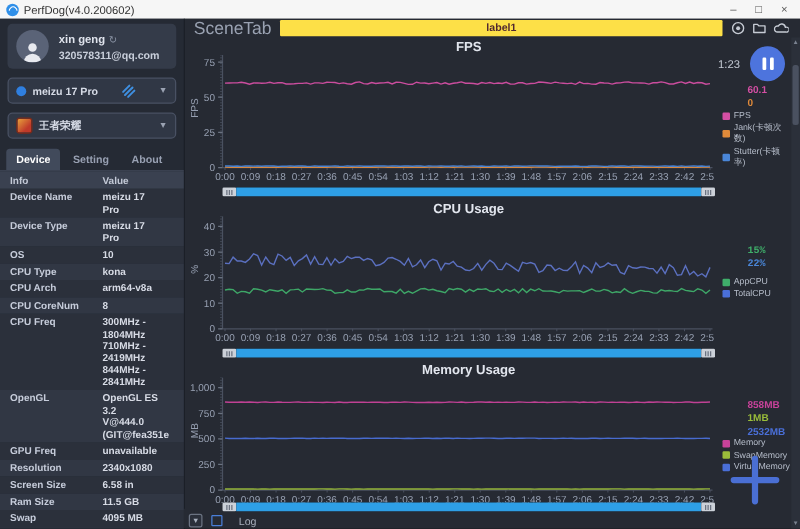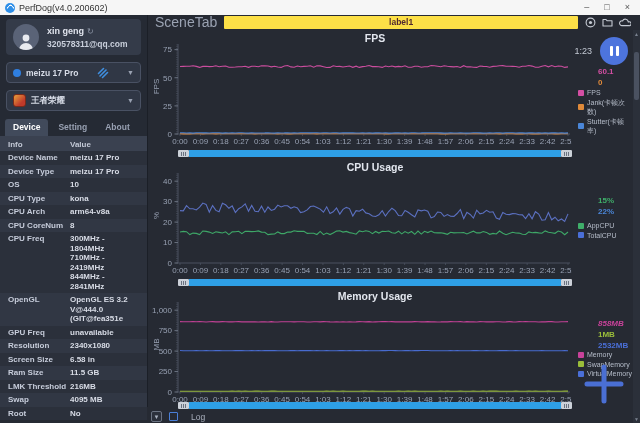--- a/index.html
+++ b/index.html
@@ -31,21 +31,21 @@
            border:1px solid #7a2a1a;flex:0 0 auto;box-sizing:border-box;}
   .caret{margin-left:auto;color:#9aa2b2;font-size:7px;}
   .conn-icon{margin-left:auto;}
 
   .tabs{margin-top:8px;display:flex;gap:2px;padding:0 5px;border-bottom:1px solid #3a4150;}
   .tab{padding:3px 8px 4px;font-size:8.5px;font-weight:bold;color:#98a0b2;border-radius:3px 3px 0 0;cursor:default;}
   .tab.active{background:#414a5b;color:#ffffff;}
 
   .info-table{font-size:8px;font-weight:bold;}
   .info-header{display:flex;background:#3a4150;color:#c3c9d6;padding:2.5px 0;}
-  .col-label{width:70px;padding-left:8px;box-sizing:border-box;flex:0 0 auto;}
+  .col-label{width:82px;padding-left:8px;box-sizing:border-box;flex:0 0 auto;}
   .col-value{flex:1;padding-right:18px;}
   .info-row{display:flex;padding:2px 0;line-height:9.5px;}
   .info-row:nth-child(odd){background:#2b303b;}
   .info-row:nth-child(even){background:#313744;}
   .info-row .col-label{color:#c6ccda;}
   .info-row .col-value{color:#d8dce6;white-space:pre-line;}
 
   
   #chartarea{position:absolute;left:148px;top:15px;right:0;bottom:0;background:#262a33;}
   .scene-row{position:absolute;left:0;top:0;right:0;height:15px;display:flex;align-items:center;}
@@ -189,24 +189,20 @@
             <span class="col-label">Resolution</span>
             <span class="col-value">2340x1080</span>
           </div>
           <div class="info-row">
             <span class="col-label">Screen Size</span>
             <span class="col-value">6.58 in</span>
           </div>
           <div class="info-row">
             <span class="col-label">Ram Size</span>
             <span class="col-value">11.5 GB</span>
-          </div>
-          <div class="info-row">
-            <span class="col-label">LMK Threshold</span>
-            <span class="col-value">216MB</span>
           </div>
           <div class="info-row">
             <span class="col-label">Swap</span>
             <span class="col-value">4095 MB</span>
           </div>
           <div class="info-row">
             <span class="col-label">Root</span>
             <span class="col-value">No</span>
           </div>
         </div>
@@ -461,21 +457,21 @@
             <text x="354.7368421052632" y="100" text-anchor="middle" font-size="8" fill="#97a0b2" font-family="Liberation Sans, sans-serif">2:24</text>
             <line x1="375.1578947368421" y1="90" x2="375.1578947368421" y2="92" stroke="#4a5160" stroke-width="0.8"></line>
             <text x="375.1578947368421" y="100" text-anchor="middle" font-size="8" fill="#97a0b2" font-family="Liberation Sans, sans-serif">2:33</text>
             <line x1="395.57894736842104" y1="90" x2="395.57894736842104" y2="92" stroke="#4a5160" stroke-width="0.8"></line>
             <text x="395.57894736842104" y="100" text-anchor="middle" font-size="8" fill="#97a0b2" font-family="Liberation Sans, sans-serif">2:42</text>
             <line x1="416" y1="90" x2="416" y2="92" stroke="#4a5160" stroke-width="0.8"></line>
             <text x="416" y="100" text-anchor="middle" font-size="8" fill="#97a0b2" font-family="Liberation Sans, sans-serif">2:51</text>
             <polyline points="28.0,37.6 31.3,37.9 34.5,32.7 37.8,35.8 41.0,35.8 44.3,36.9 47.6,34.2 50.8,30.1 54.1,31.4 57.3,39.1 60.6,32.6 63.9,37.4 67.1,38.7 70.4,30.3 73.6,31.8 76.9,35.3 80.2,32.9 83.4,39.4 86.7,35.7 89.9,33.9 93.2,30.9 96.5,38.3 99.7,32.4 103.0,38.3 106.3,38.7 109.5,33.2 112.8,39.2 116.0,34.0 119.3,37.4 122.6,36.2 125.8,32.1 129.1,33.9 132.3,32.8 135.6,32.7 138.9,35.3 142.1,33.8 145.4,34.9 148.6,39.6 151.9,38.8 155.2,36.9 158.4,33.5 161.7,33.0 164.9,34.4 168.2,36.1 171.5,39.2 174.7,33.8 178.0,40.5 181.2,38.8 184.5,35.0 187.8,41.1 191.0,36.4 194.3,34.4 197.5,35.6 200.8,43.0 204.1,37.6 207.3,38.2 210.6,36.2 213.8,39.9 217.1,40.7 220.4,43.0 223.6,43.5 226.9,41.8 230.2,37.7 233.4,43.1 236.7,38.5 239.9,35.2 243.2,37.6 246.5,42.5 249.7,42.7 253.0,37.5 256.2,39.3 259.5,41.7 262.8,44.0 266.0,36.9 269.3,37.9 272.5,37.0 275.8,38.3 279.1,44.9 282.3,43.6 285.6,39.0 288.8,39.4 292.1,43.4 295.4,41.6 298.6,43.3 301.9,43.4 305.1,40.5 308.4,36.5 311.7,45.7 314.9,39.4 318.2,41.5 321.4,45.1 324.7,37.2 328.0,40.9 331.2,40.0 334.5,37.3 337.7,39.2 341.0,38.8 344.3,45.0 347.5,46.3 350.8,39.6 354.1,41.2 357.3,41.6 360.6,40.6 363.8,40.7 367.1,41.8 370.4,41.9 373.6,45.5 376.9,40.7 380.1,45.8 383.4,38.7 386.7,41.1 389.9,47.2 393.2,46.7 396.4,39.5 399.7,46.8 403.0,44.2 406.2,47.8 409.5,46.0 412.7,48.5 416.0,40.9" fill="none" stroke="#5e74c8" stroke-width="1.1" opacity="0.95"></polyline>
             <polyline points="28.0,59.0 31.3,58.4 34.5,58.7 37.8,61.6 41.0,60.1 44.3,60.4 47.6,61.5 50.8,58.0 54.1,58.4 57.3,59.1 60.6,60.5 63.9,58.8 67.1,59.4 70.4,60.0 73.6,58.8 76.9,61.6 80.2,58.9 83.4,58.7 86.7,58.3 89.9,60.6 93.2,58.2 96.5,58.4 99.7,58.6 103.0,58.5 106.3,57.9 109.5,59.1 112.8,59.2 116.0,61.6 119.3,61.1 122.6,61.0 125.8,58.9 129.1,60.6 132.3,60.6 135.6,59.0 138.9,59.1 142.1,57.8 145.4,58.4 148.6,58.4 151.9,58.2 155.2,60.4 158.4,60.2 161.7,60.2 164.9,61.5 168.2,58.4 171.5,61.7 174.7,60.1 178.0,61.6 181.2,59.9 184.5,58.1 187.8,57.8 191.0,59.1 194.3,58.4 197.5,59.6 200.8,60.2 204.1,61.2 207.3,57.9 210.6,58.8 213.8,57.8 217.1,58.4 220.4,60.7 223.6,58.5 226.9,60.1 230.2,58.2 233.4,58.5 236.7,58.0 239.9,59.8 243.2,60.3 246.5,58.2 249.7,60.9 253.0,58.6 256.2,60.2 259.5,58.5 262.8,61.3 266.0,58.0 269.3,61.1 272.5,58.3 275.8,59.6 279.1,58.0 282.3,59.8 285.6,59.9 288.8,59.8 292.1,60.4 295.4,61.3 298.6,59.3 301.9,59.9 305.1,59.7 308.4,59.7 311.7,59.5 314.9,61.0 318.2,59.6 321.4,58.2 324.7,59.9 328.0,59.9 331.2,58.5 334.5,59.4 337.7,61.3 341.0,60.4 344.3,61.0 347.5,58.0 350.8,60.3 354.1,61.7 357.3,60.4 360.6,59.3 363.8,60.0 367.1,60.1 370.4,61.3 373.6,61.5 376.9,58.9 380.1,59.8 383.4,59.4 386.7,59.9 389.9,60.2 393.2,57.9 396.4,59.3 399.7,59.8 403.0,60.3 406.2,58.0 409.5,59.0 412.7,61.7 416.0,59.0" fill="none" stroke="#3fae6a" stroke-width="1.1" opacity="0.95"></polyline>
           </svg>
-          <div class="value-stack" style="top: 34px;">
+          <div class="value-stack" style="top: 34px; font-family: Liberation Mono, monospace;">
             <div style="color: rgb(63, 174, 106);">15%</div>
             <div style="color: rgb(74, 134, 216);">22%</div>
           </div>
           <div class="legend" style="top: 60px;">
             <div class="legend-item">
               <span class="sw" style="background: rgb(63, 174, 106);"></span>
               <span>AppCPU</span>
             </div>
             <div class="legend-item">
               <span class="sw" style="background: rgb(74, 111, 216);"></span>
@@ -591,21 +587,21 @@
             <text x="375.1578947368421" y="100" text-anchor="middle" font-size="8" fill="#97a0b2" font-family="Liberation Sans, sans-serif">2:33</text>
             <line x1="395.57894736842104" y1="90" x2="395.57894736842104" y2="92" stroke="#4a5160" stroke-width="0.8"></line>
             <text x="395.57894736842104" y="100" text-anchor="middle" font-size="8" fill="#97a0b2" font-family="Liberation Sans, sans-serif">2:42</text>
             <line x1="416" y1="90" x2="416" y2="92" stroke="#4a5160" stroke-width="0.8"></line>
             <text x="416" y="100" text-anchor="middle" font-size="8" fill="#97a0b2" font-family="Liberation Sans, sans-serif">2:51</text>
             <polyline points="28.0,19.6 31.3,19.8 34.5,19.7 37.8,19.8 41.0,19.6 44.3,19.8 47.6,19.6 50.8,19.8 54.1,20.0 57.3,19.7 60.6,19.6 63.9,19.9 67.1,19.9 70.4,19.6 73.6,19.8 76.9,19.9 80.2,19.9 83.4,19.7 86.7,19.6 89.9,19.9 93.2,19.9 96.5,19.8 99.7,19.9 103.0,19.9 106.3,20.0 109.5,19.8 112.8,19.9 116.0,20.0 119.3,19.6 122.6,20.0 125.8,20.0 129.1,19.7 132.3,19.8 135.6,19.8 138.9,19.7 142.1,19.9 145.4,19.7 148.6,19.8 151.9,19.8 155.2,20.0 158.4,20.0 161.7,19.7 164.9,19.8 168.2,19.9 171.5,19.6 174.7,19.7 178.0,19.9 181.2,20.0 184.5,19.9 187.8,20.0 191.0,19.8 194.3,20.0 197.5,19.8 200.8,20.0 204.1,19.9 207.3,19.6 210.6,19.7 213.8,19.9 217.1,19.6 220.4,20.0 223.6,19.9 226.9,19.8 230.2,19.6 233.4,19.6 236.7,19.8 239.9,19.6 243.2,19.9 246.5,19.8 249.7,19.9 253.0,19.7 256.2,19.9 259.5,19.9 262.8,19.6 266.0,19.7 269.3,19.9 272.5,19.9 275.8,19.6 279.1,19.9 282.3,19.7 285.6,20.0 288.8,19.9 292.1,19.7 295.4,19.9 298.6,19.6 301.9,19.7 305.1,19.7 308.4,19.6 311.7,20.0 314.9,19.6 318.2,19.9 321.4,19.8 324.7,20.0 328.0,19.6 331.2,19.7 334.5,19.9 337.7,19.8 341.0,19.9 344.3,19.7 347.5,19.8 350.8,20.0 354.1,19.9 357.3,19.6 360.6,19.9 363.8,20.0 367.1,19.6 370.4,19.8 373.6,19.6 376.9,19.7 380.1,19.8 383.4,19.7 386.7,20.0 389.9,19.9 393.2,19.9 396.4,19.6 399.7,19.6 403.0,20.0 406.2,20.0 409.5,19.8 412.7,19.8 416.0,19.6" fill="none" stroke="#c8429a" stroke-width="1.1" opacity="0.95"></polyline>
             <polyline points="28.0,48.5 31.3,48.8 34.5,48.7 37.8,48.8 41.0,48.8 44.3,48.6 47.6,48.8 50.8,48.8 54.1,48.6 57.3,48.8 60.6,48.8 63.9,48.6 67.1,48.5 70.4,48.8 73.6,48.7 76.9,48.8 80.2,48.7 83.4,48.6 86.7,48.6 89.9,48.5 93.2,48.8 96.5,48.8 99.7,48.5 103.0,48.7 106.3,48.6 109.5,48.7 112.8,48.6 116.0,48.6 119.3,48.6 122.6,48.5 125.8,48.8 129.1,48.7 132.3,48.8 135.6,48.8 138.9,48.6 142.1,48.6 145.4,48.7 148.6,48.5 151.9,48.6 155.2,48.6 158.4,48.5 161.7,48.7 164.9,48.6 168.2,48.7 171.5,48.8 174.7,48.6 178.0,48.8 181.2,48.7 184.5,48.7 187.8,48.6 191.0,48.6 194.3,48.8 197.5,48.6 200.8,48.8 204.1,48.5 207.3,48.6 210.6,48.8 213.8,48.5 217.1,48.7 220.4,48.7 223.6,48.8 226.9,48.7 230.2,48.5 233.4,48.6 236.7,48.5 239.9,48.5 243.2,48.6 246.5,48.8 249.7,48.8 253.0,48.6 256.2,48.6 259.5,48.7 262.8,48.6 266.0,48.6 269.3,48.5 272.5,48.5 275.8,48.5 279.1,48.8 282.3,48.7 285.6,48.7 288.8,48.7 292.1,48.8 295.4,48.7 298.6,48.5 301.9,48.7 305.1,48.6 308.4,48.8 311.7,48.8 314.9,48.7 318.2,48.8 321.4,48.6 324.7,48.6 328.0,48.8 331.2,48.7 334.5,48.6 337.7,48.7 341.0,48.7 344.3,48.7 347.5,48.6 350.8,48.6 354.1,48.6 357.3,48.8 360.6,48.7 363.8,48.6 367.1,48.8 370.4,48.7 373.6,48.8 376.9,48.8 380.1,48.7 383.4,48.7 386.7,48.7 389.9,48.6 393.2,48.7 396.4,48.8 399.7,48.8 403.0,48.8 406.2,48.7 409.5,48.7 412.7,48.6 416.0,48.8" fill="none" stroke="#4a6fd8" stroke-width="1.1" opacity="0.95"></polyline>
             <polyline points="28.0,89.2 31.3,89.2 34.5,89.2 37.8,89.2 41.0,89.2 44.3,89.2 47.6,89.2 50.8,89.2 54.1,89.3 57.3,89.2 60.6,89.2 63.9,89.3 67.1,89.2 70.4,89.2 73.6,89.2 76.9,89.2 80.2,89.1 83.4,89.2 86.7,89.1 89.9,89.2 93.2,89.1 96.5,89.2 99.7,89.2 103.0,89.1 106.3,89.1 109.5,89.2 112.8,89.2 116.0,89.3 119.3,89.1 122.6,89.1 125.8,89.2 129.1,89.3 132.3,89.2 135.6,89.2 138.9,89.3 142.1,89.2 145.4,89.2 148.6,89.2 151.9,89.2 155.2,89.2 158.4,89.2 161.7,89.2 164.9,89.2 168.2,89.2 171.5,89.2 174.7,89.1 178.0,89.2 181.2,89.1 184.5,89.2 187.8,89.2 191.0,89.1 194.3,89.3 197.5,89.2 200.8,89.2 204.1,89.2 207.3,89.2 210.6,89.1 213.8,89.1 217.1,89.2 220.4,89.1 223.6,89.2 226.9,89.3 230.2,89.2 233.4,89.3 236.7,89.2 239.9,89.2 243.2,89.2 246.5,89.1 249.7,89.2 253.0,89.2 256.2,89.1 259.5,89.2 262.8,89.1 266.0,89.2 269.3,89.2 272.5,89.2 275.8,89.3 279.1,89.2 282.3,89.2 285.6,89.2 288.8,89.1 292.1,89.2 295.4,89.1 298.6,89.2 301.9,89.2 305.1,89.3 308.4,89.1 311.7,89.3 314.9,89.2 318.2,89.2 321.4,89.1 324.7,89.2 328.0,89.2 331.2,89.1 334.5,89.2 337.7,89.1 341.0,89.1 344.3,89.1 347.5,89.3 350.8,89.2 354.1,89.2 357.3,89.2 360.6,89.2 363.8,89.1 367.1,89.2 370.4,89.3 373.6,89.2 376.9,89.1 380.1,89.2 383.4,89.1 386.7,89.2 389.9,89.2 393.2,89.2 396.4,89.1 399.7,89.2 403.0,89.3 406.2,89.2 409.5,89.2 412.7,89.1 416.0,89.1" fill="none" stroke="#9abd3a" stroke-width="1.1" opacity="0.95"></polyline>
           </svg>
           <div class="value-stack" style="top: 28px;">
-            <div style="color: rgb(200, 66, 154); font-style: italic;">858MB</div>
+            <div style="color: rgb(200, 66, 154);">858MB</div>
             <div style="color: rgb(154, 189, 58);">1MB</div>
             <div style="color: rgb(74, 111, 216);">2532MB</div>
           </div>
           <div class="legend" style="top: 60px;">
             <div class="legend-item">
               <span class="sw" style="background: rgb(200, 66, 154);"></span>
               <span>Memory</span>
             </div>
             <div class="legend-item">
               <span class="sw" style="background: rgb(154, 189, 58);"></span>

